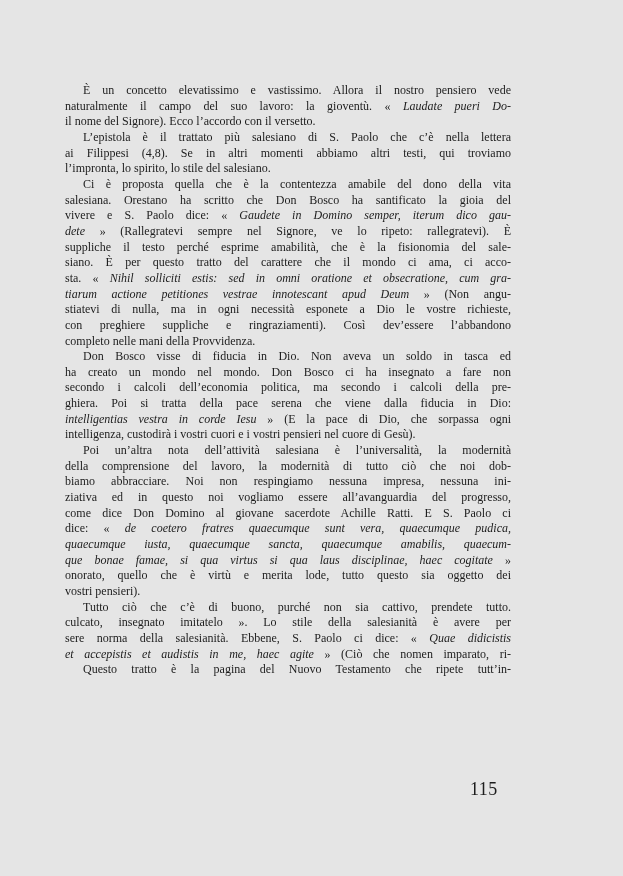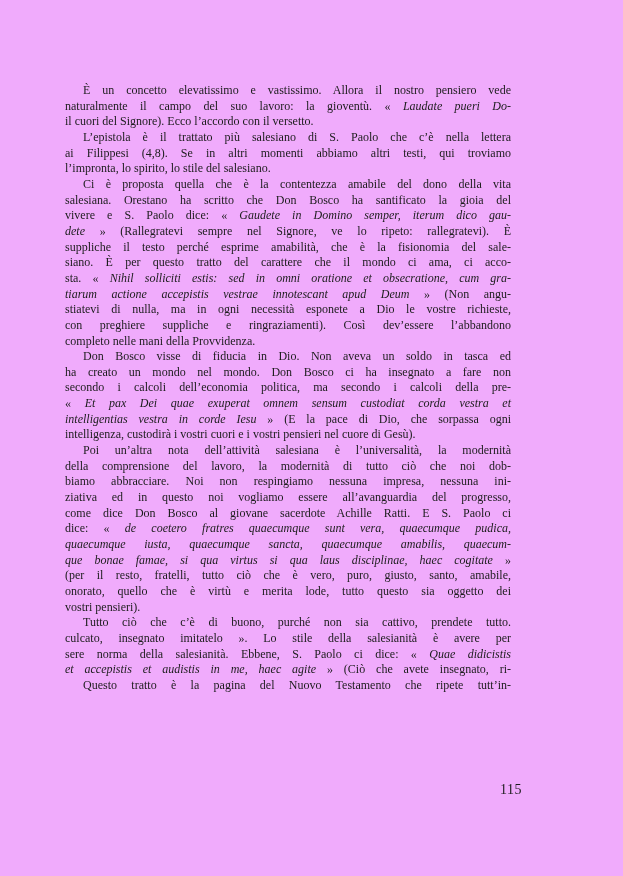--- a/index.html
+++ b/index.html
@@ -4,97 +4,96 @@
 <style>
   html, body { margin: 0; padding: 0; }
   body {
     width: 623px; height: 876px;
     background: #ffffff;
     position: relative;
     font-family: "Liberation Serif", serif;
     color: #1c1c1c;
     overflow: hidden;
   }
-  .page { position: absolute; inset: 0; background: #f0abfc; }
+  .page { position: absolute; inset: 0; background: #e5e5e5; }
   .text-block {
     position: absolute;
     left: 65px; top: 83px; width: 446px;
   }
   .paragraph { margin: 0; padding: 0; }
   .line {
     font-size: 12px;
     line-height: 15.65px;
     text-align: justify;
     text-align-last: justify;
     white-space: normal;
   }
   .line.first { text-indent: 18px; }
   .line.last { text-align: left; text-align-last: auto; }
   .line em { }
   .page-number {
     position: absolute;
-    left: 500px; top: 782px;
-    font-size: 14px;
+    left: 470px; top: 782px;
+    font-size: 18px;
     line-height: 15px;
     letter-spacing: 0.5px;
   }
 </style>
 </head>
 <body>
 
 <div class="page">
   <div class="text-block" id="text-block">
       <div class="paragraph">
         <div class="line first"><span>È un concetto elevatissimo e vastissimo. Allora il nostro pensiero vede</span></div>
         <div class="line"><span>naturalmente il campo del suo lavoro: la gioventù. « </span><em>Laudate pueri Do-</em></div>
-        <div class="line last"><span>il cuori del Signore). Ecco l’accordo con il versetto.</span></div>
+        <div class="line last"><span>il nome del Signore). Ecco l’accordo con il versetto.</span></div>
       </div>
       <div class="paragraph">
         <div class="line first"><span>L’epistola è il trattato più salesiano di S. Paolo che c’è nella lettera</span></div>
         <div class="line"><span>ai Filippesi (4,8). Se in altri momenti abbiamo altri testi, qui troviamo</span></div>
         <div class="line last"><span>l’impronta, lo spirito, lo stile del salesiano.</span></div>
       </div>
       <div class="paragraph">
         <div class="line first"><span>Ci è proposta quella che è la contentezza amabile del dono della vita</span></div>
         <div class="line"><span>salesiana. Orestano ha scritto che Don Bosco ha santificato la gioia del</span></div>
         <div class="line"><span>vivere e S. Paolo dice: « </span><em>Gaudete in Domino semper, iterum dico gau-</em></div>
         <div class="line"><em>dete</em><span> » (Rallegratevi sempre nel Signore, ve lo ripeto: rallegratevi). È</span></div>
         <div class="line"><span>suppliche il testo perché esprime amabilità, che è la fisionomia del sale-</span></div>
         <div class="line"><span>siano. È per questo tratto del carattere che il mondo ci ama, ci acco-</span></div>
         <div class="line"><span>sta. « </span><em>Nihil solliciti estis: sed in omni oratione et obsecratione, cum gra-</em></div>
-        <div class="line"><em>tiarum actione accepistis vestrae innotescant apud Deum</em><span> » (Non angu-</span></div>
+        <div class="line"><em>tiarum actione petitiones vestrae innotescant apud Deum</em><span> » (Non angu-</span></div>
         <div class="line"><span>stiatevi di nulla, ma in ogni necessità esponete a Dio le vostre richieste,</span></div>
         <div class="line"><span>con preghiere suppliche e ringraziamenti). Così dev’essere l’abbandono</span></div>
         <div class="line last"><span>completo nelle mani della Provvidenza.</span></div>
       </div>
       <div class="paragraph">
         <div class="line first"><span>Don Bosco visse di fiducia in Dio. Non aveva un soldo in tasca ed</span></div>
         <div class="line"><span>ha creato un mondo nel mondo. Don Bosco ci ha insegnato a fare non</span></div>
         <div class="line"><span>secondo i calcoli dell’economia politica, ma secondo i calcoli della pre-</span></div>
-        <div class="line"><span>« </span><em>Et pax Dei quae exuperat omnem sensum custodiat corda vestra et</em></div>
+        <div class="line"><span>ghiera. Poi si tratta della pace serena che viene dalla fiducia in Dio:</span></div>
         <div class="line"><em>intelligentias vestra in corde Iesu</em><span> » (E la pace di Dio, che sorpassa ogni</span></div>
         <div class="line last"><span>intelligenza, custodirà i vostri cuori e i vostri pensieri nel cuore di Gesù).</span></div>
       </div>
       <div class="paragraph">
         <div class="line first"><span>Poi un’altra nota dell’attività salesiana è l’universalità, la modernità</span></div>
         <div class="line"><span>della comprensione del lavoro, la modernità di tutto ciò che noi dob-</span></div>
         <div class="line"><span>biamo abbracciare. Noi non respingiamo nessuna impresa, nessuna ini-</span></div>
         <div class="line"><span>ziativa ed in questo noi vogliamo essere all’avanguardia del progresso,</span></div>
-        <div class="line"><span>come dice Don Bosco al giovane sacerdote Achille Ratti. E S. Paolo ci</span></div>
+        <div class="line"><span>come dice Don Domino al giovane sacerdote Achille Ratti. E S. Paolo ci</span></div>
         <div class="line"><span>dice: « </span><em>de coetero fratres quaecumque sunt vera, quaecumque pudica,</em></div>
         <div class="line"><em>quaecumque iusta, quaecumque sancta, quaecumque amabilis, quaecum-</em></div>
         <div class="line"><em>que bonae famae, si qua virtus si qua laus disciplinae, haec cogitate</em><span> »</span></div>
-        <div class="line"><span>(per il resto, fratelli, tutto ciò che è vero, puro, giusto, santo, amabile,</span></div>
         <div class="line"><span>onorato, quello che è virtù e merita lode, tutto questo sia oggetto dei</span></div>
         <div class="line last"><span>vostri pensieri).</span></div>
       </div>
       <div class="paragraph">
         <div class="line first"><span>Tutto ciò che c’è di buono, purché non sia cattivo, prendete tutto.</span></div>
         <div class="line"><span>culcato, insegnato imitatelo ». Lo stile della salesianità è avere per</span></div>
         <div class="line"><span>sere norma della salesianità. Ebbene, S. Paolo ci dice: « </span><em>Quae didicistis</em></div>
-        <div class="line"><em>et accepistis et audistis in me, haec agite</em><span> » (Ciò che avete insegnato, ri-</span></div>
+        <div class="line"><em>et accepistis et audistis in me, haec agite</em><span> » (Ciò che nomen imparato, ri-</span></div>
       </div>
       <div class="paragraph">
         <div class="line first"><span>Questo tratto è la pagina del Nuovo Testamento che ripete tutt’in-</span></div>
       </div>
     </div>
   <div class="page-number">115</div>
 </div>
 
 </body></html>

